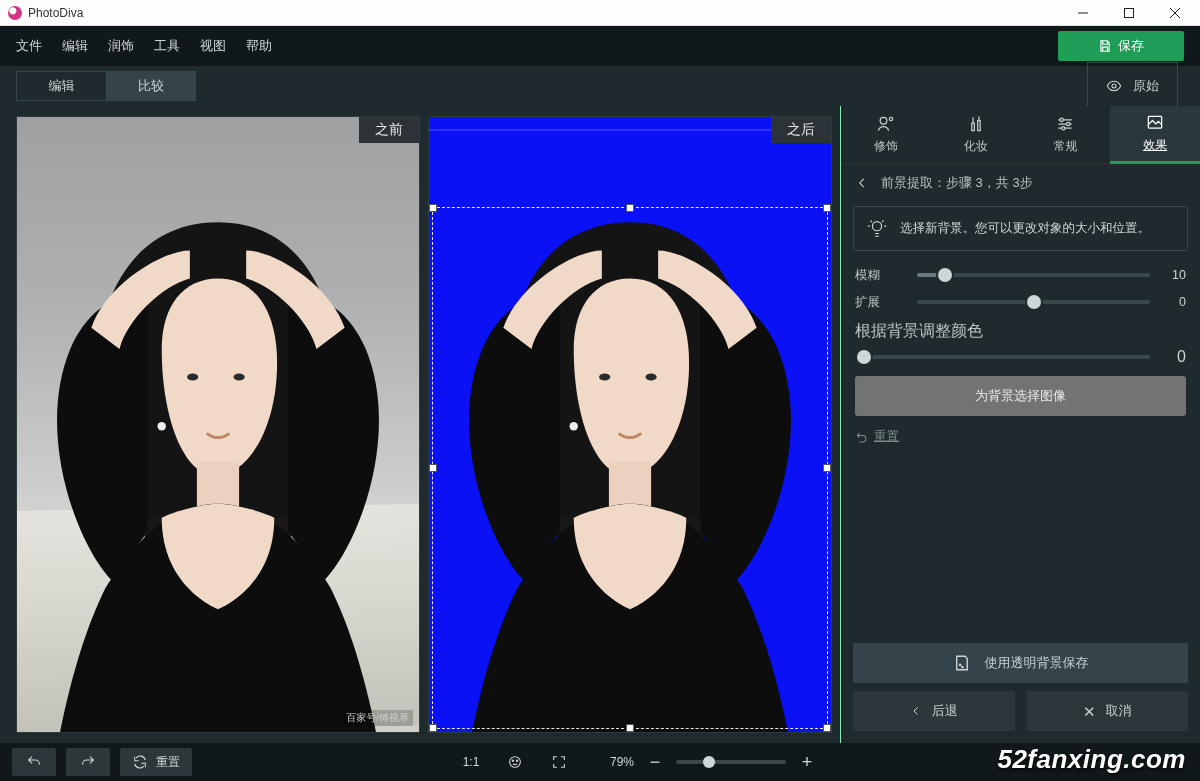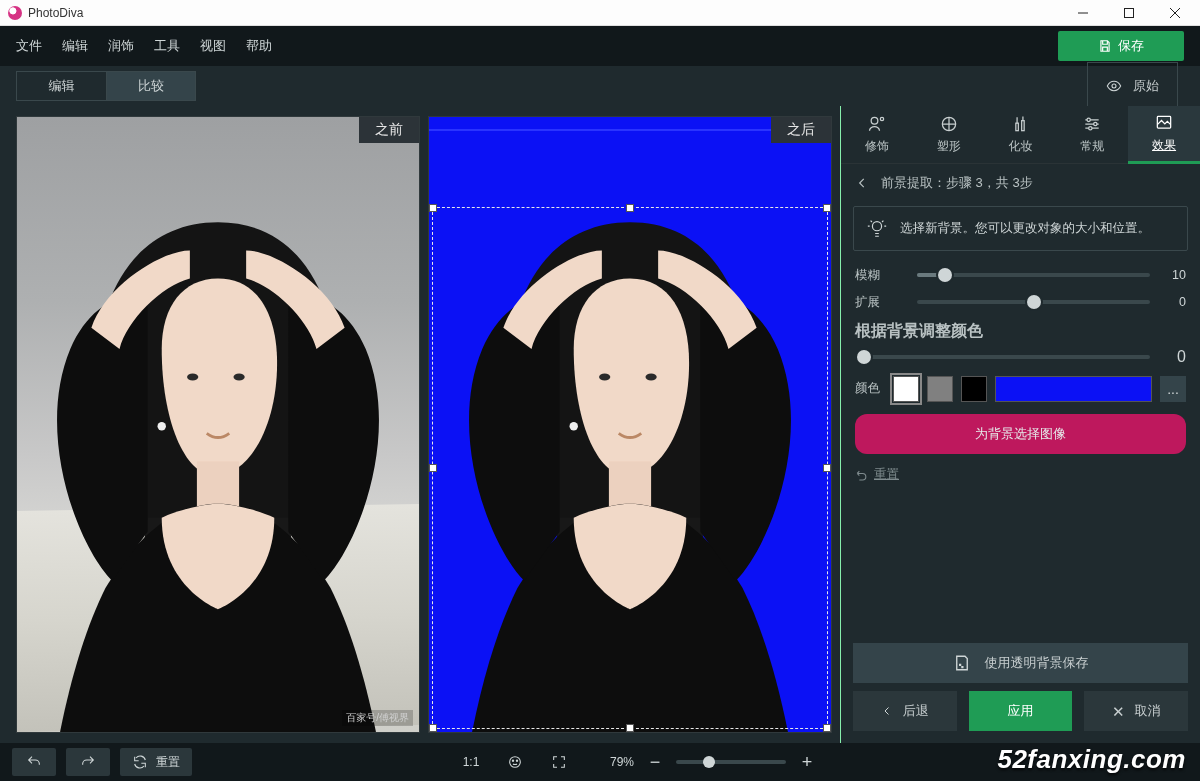--- a/index.html
+++ b/index.html
@@ -69,31 +69,31 @@
   .tipbox svg{position:absolute;left:12px;top:50%;margin-top:-11px;width:22px;height:22px;stroke:#cfd6d7;fill:none;stroke-width:1.3}
 
   .controls { padding: 4px 14px; }
   .ctrl { margin-bottom:10px; }
   .ctrl .row { display:flex; align-items:center; gap:10px; font-size:12.5px; }
   .ctrl .lbl { width:52px; color:#b9c2c3; }
   .ctrl .val { width:26px; text-align:right; color:#cfd6d7; }
   .ctrl .track { flex:1; height:4px; background:#3a484c; position:relative; border-radius:2px; }
   .ctrl .track .fill { position:absolute; left:0; top:0; bottom:0; background:#6a7a7e; border-radius:2px; }
   .ctrl .track .knob { position:absolute; top:50%; width:14px; height:14px; background:#cfd6d7; border-radius:50%; transform:translate(-50%,-50%); box-shadow:0 0 0 2px #1f2a2e; }
-  .ctrl.full .lbl{width:auto;margin-bottom:6px;font-weight:bold;}
+  .ctrl.full .lbl{width:auto;margin-bottom:6px;}
   .ctrl.full .row2{display:flex;align-items:center;gap:10px;}
 
   .color-row { display:flex; align-items:center; gap:8px; margin:6px 0 12px; }
   .color-row .lbl{font-size:12.5px;color:#b9c2c3;width:30px}
   .swatch { width:26px; height:26px; border:1px solid #555; }
   .swatch.sel{outline:2px solid #888; outline-offset:1px}
   .swatch-long{flex:1;height:26px;background:#0b11f5;border:1px solid #555}
   .dots{width:26px;height:26px;display:flex;align-items:center;justify-content:center;background:#34444a;color:#cfd6d7;font-size:14px}
 
-  .wide-btn{margin:0 0 12px;height:40px;background:#be185d;display:flex;align-items:center;justify-content:center;font-size:13px;color:#e6e9ea;border-radius:12px}
+  .wide-btn{margin:0 0 12px;height:40px;background:#737373;display:flex;align-items:center;justify-content:center;font-size:13px;color:#e6e9ea;border-radius:3px}
   .reset{display:flex;align-items:center;gap:6px;font-size:12.5px;color:#7f8b8e;text-decoration:underline;margin-bottom:8px}
   .reset svg{width:13px;height:13px;stroke:#7f8b8e;fill:none;stroke-width:2}
 
   .side .gap{flex:1}
 
   .save-trans{margin:0 12px 8px;height:40px;background:#34444a;display:flex;align-items:center;gap:14px;padding:0 14px;font-size:13px;justify-content:center}
   .save-trans svg{width:18px;height:18px;fill:#cfd6d7}
 
   .act-row{display:flex;gap:12px;margin:0 12px 12px}
   .act{flex:1;height:40px;display:flex;align-items:center;justify-content:center;gap:10px;font-size:13px;background:#2b373b}
@@ -247,27 +247,20 @@
       <div class="cat">
           <svg viewBox="0 0 24 24">
             <circle cx="9" cy="8" r="4"></circle>
             <path d="M3 20c0-3 3-5 6-5s6 2 6 5"></path>
             <circle cx="18" cy="6" r="2"></circle>
           </svg>
           <span>修饰</span>
         </div>
       <div class="cat">
           <svg viewBox="0 0 24 24">
-            <circle cx="12" cy="12" r="8"></circle>
-            <path d="M12 4v16M4 12h16"></path>
-          </svg>
-          <span>塑形</span>
-        </div>
-      <div class="cat">
-          <svg viewBox="0 0 24 24">
             <rect x="7" y="11" width="3" height="9"></rect>
             <path d="M8.5 11V4"></path>
             <rect x="14" y="8" width="3" height="12"></rect>
             <path d="M15.5 8V3"></path>
           </svg>
           <span>化妆</span>
         </div>
       <div class="cat">
           <svg viewBox="0 0 24 24">
             <path d="M4 7h16M4 12h16M4 17h16"></path>
@@ -324,28 +317,20 @@
       <div class="ctrl full">
         <div class="lbl">根据背景调整颜色</div>
         <div class="row2">
           <div class="track" style="flex:1">
               <div class="knob" style="left:3%"></div>
             </div>
           <div class="val">0</div>
         </div>
       </div>
 
-      <div class="color-row">
-        <div class="lbl">颜色</div>
-        <div class="swatch sel" style="background:#fff"></div>
-        <div class="swatch" style="background:#808080"></div>
-        <div class="swatch" style="background:#000"></div>
-        <div class="swatch-long"></div>
-        <div class="dots">...</div>
-      </div>
 
       <div class="wide-btn">为背景选择图像</div>
 
       <div class="reset">
         <svg viewBox="0 0 24 24">
             <path d="M4 10h10a6 6 0 110 12H8M4 10l4-4M4 10l4 4"></path>
           </svg>
         <span>重置</span>
       </div>
     </div>
@@ -360,23 +345,20 @@
         </svg>
       <span>使用透明背景保存</span>
     </div>
 
     <div class="act-row">
       <div class="act">
           <svg viewBox="0 0 24 24">
             <path d="M15 5l-7 7 7 7"></path>
           </svg>
           <span>后退</span>
-        </div>
-      <div class="act apply">
-          <span>应用</span>
         </div>
       <div class="act">
           <span class="x">✕</span>
           <span>取消</span>
         </div>
     </div>
   </div>
 </div>
 
 <div class="bottom">

